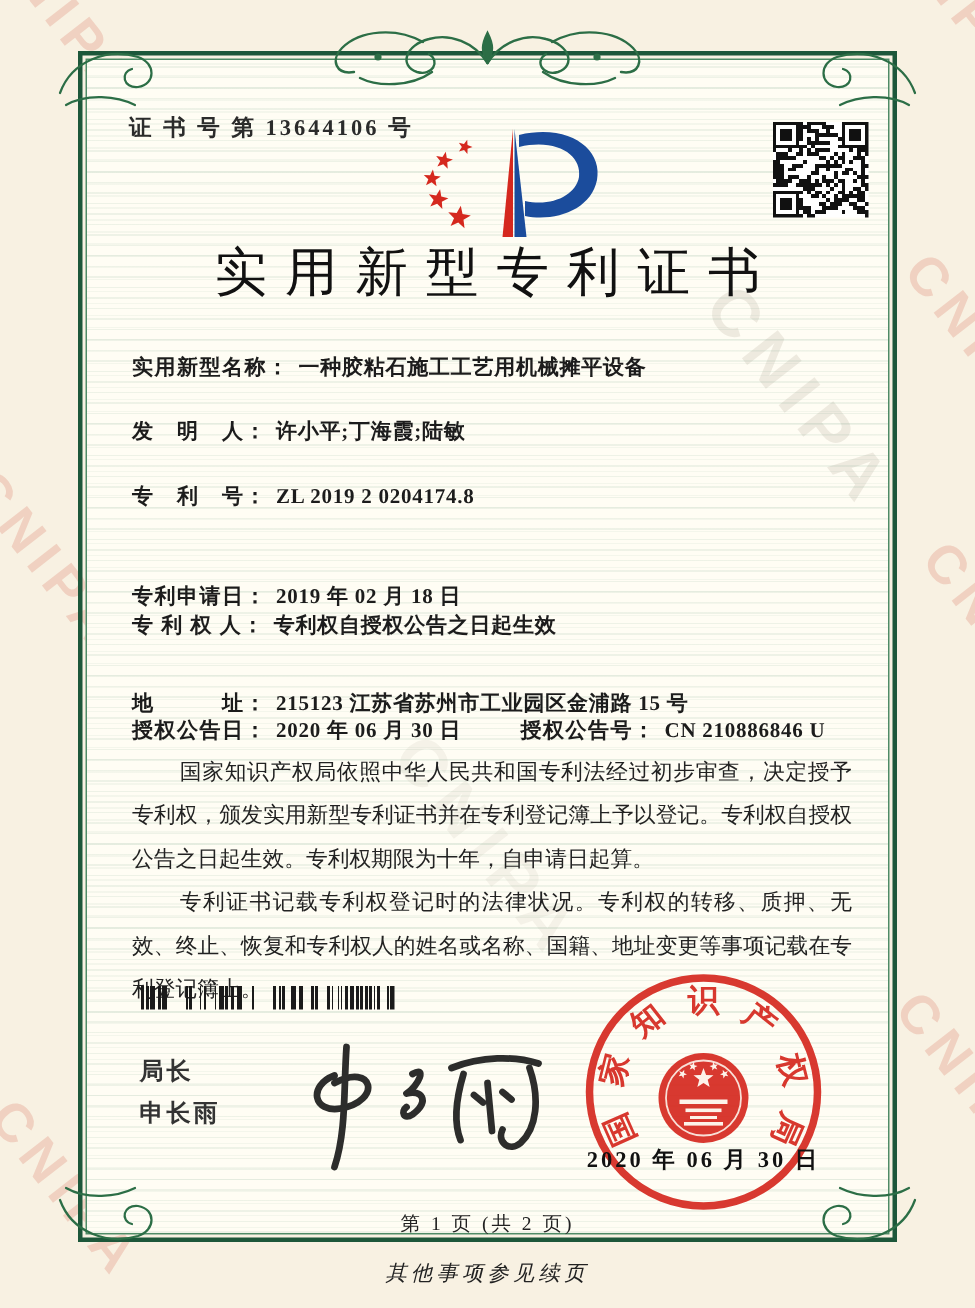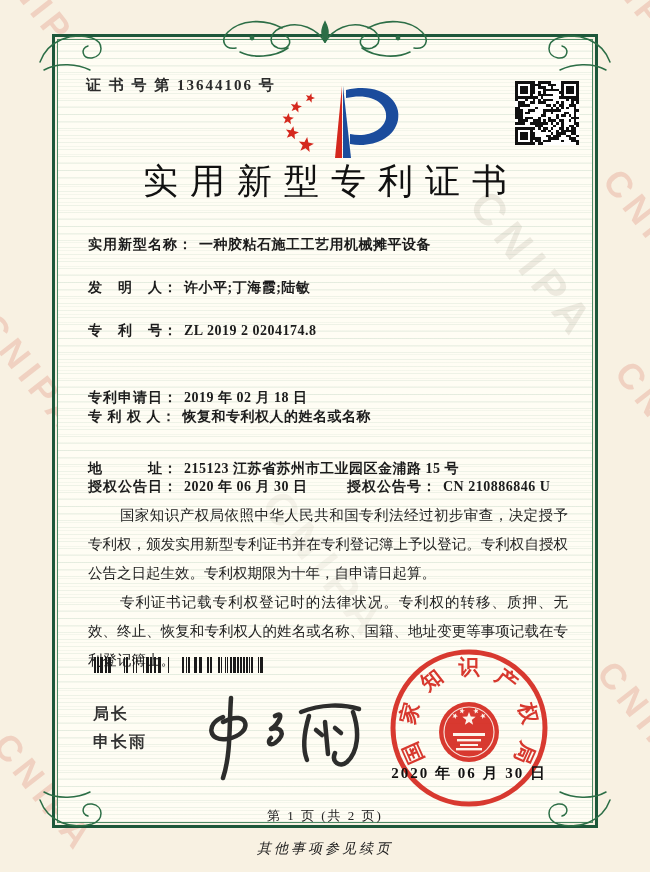--- a/index.html
+++ b/index.html
@@ -339,21 +339,21 @@
       <div class="abs field" style="top:239px;">
         <span class="flabel">发　明　人：</span><span class="fvalue">许小平;丁海霞;陆敏</span>
       </div>
       <div class="abs field" style="top:282px;">
         <span class="flabel">专　利　号：</span><span class="fvalue">ZL 2019 2 0204174.8</span>
       </div>
       <div class="abs field" style="top:325px;margin-top:24px;">
         <span class="flabel">专利申请日：</span><span class="fvalue">2019 年 02 月 18 日</span>
       </div>
       <div class="abs field" style="top:368px;">
-        <span class="flabel">专 利 权 人：</span><span class="fvalue">恢复和专利权人的姓名或名称</span>
+        <span class="flabel">专 利 权 人：</span><span class="fvalue">专利权自授权公告之日起生效</span>
       </div>
       <div class="abs field" style="top:420px;">
         <span class="flabel">地　　　址：</span><span class="fvalue">215123 江苏省苏州市工业园区金浦路 15 号</span>
       </div>
       <div class="abs field" style="top:438px;">
         <span class="flabel">授权公告日：</span><span class="fvalue">2020 年 06 月 30 日</span>
         <span style="margin-left:36px;font-family:Liberation Serif, serif;" class="flabel">授权公告号：</span><span class="fvalue">CN 210886846 U</span>
       </div>
 
       <div class="abs paras">

